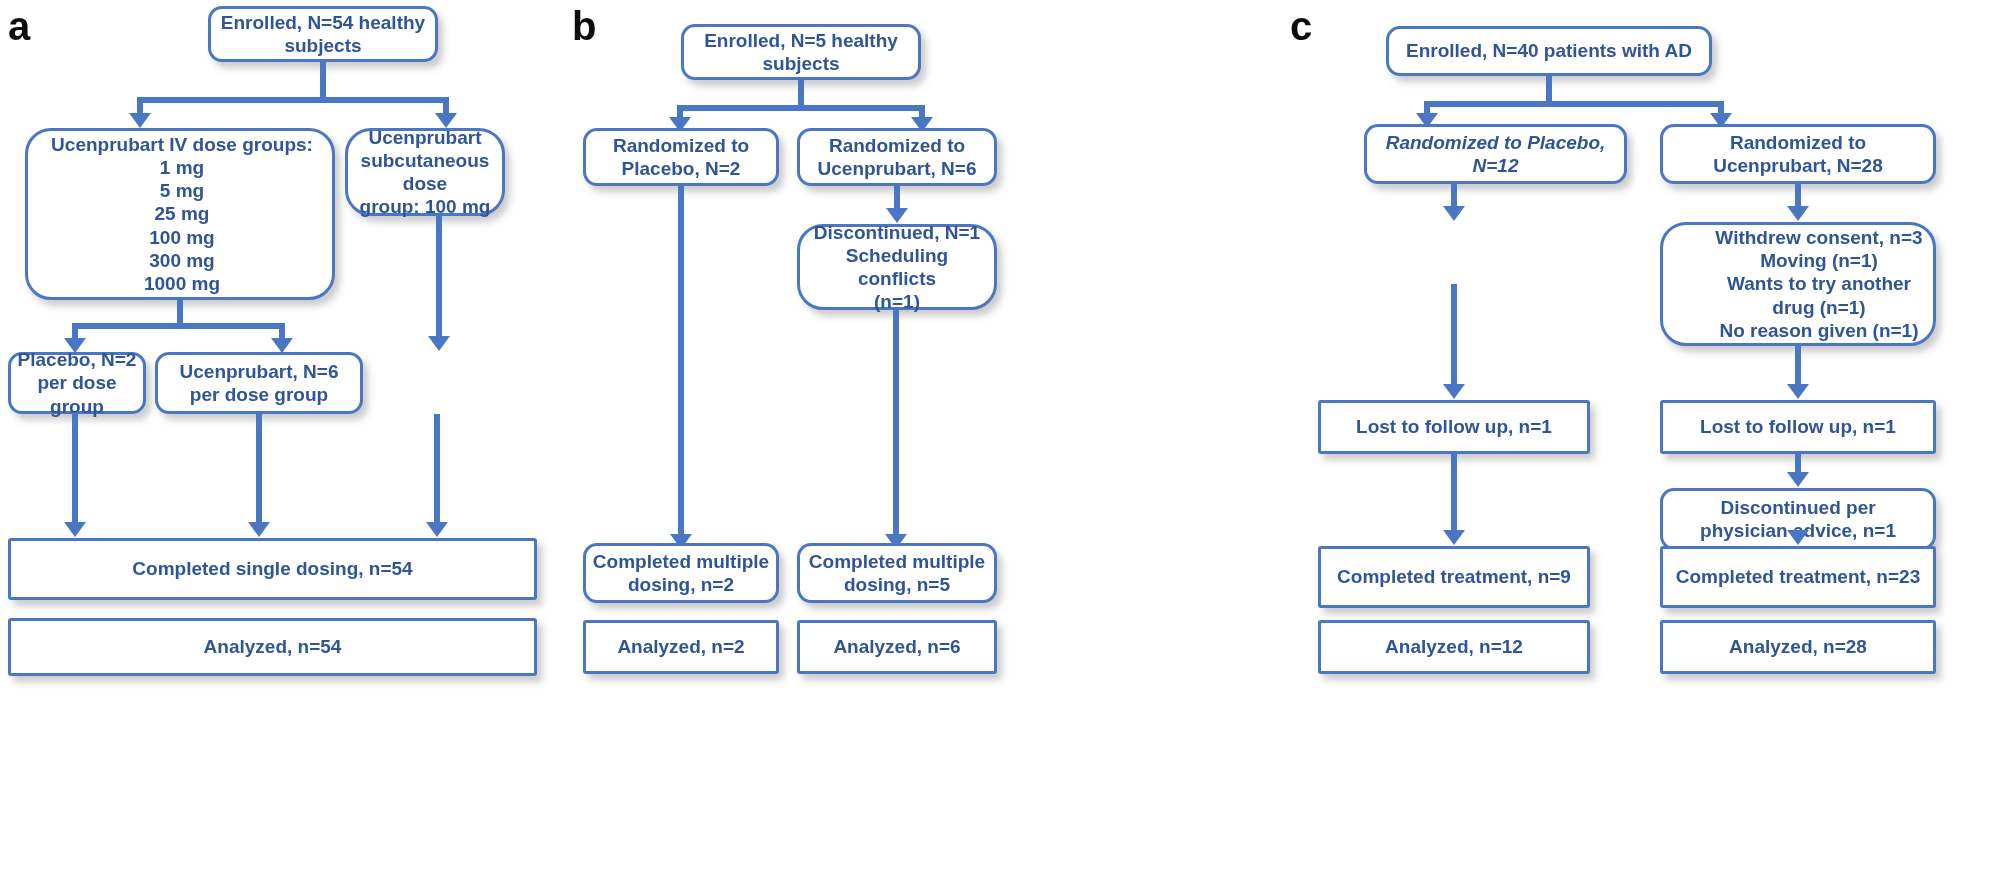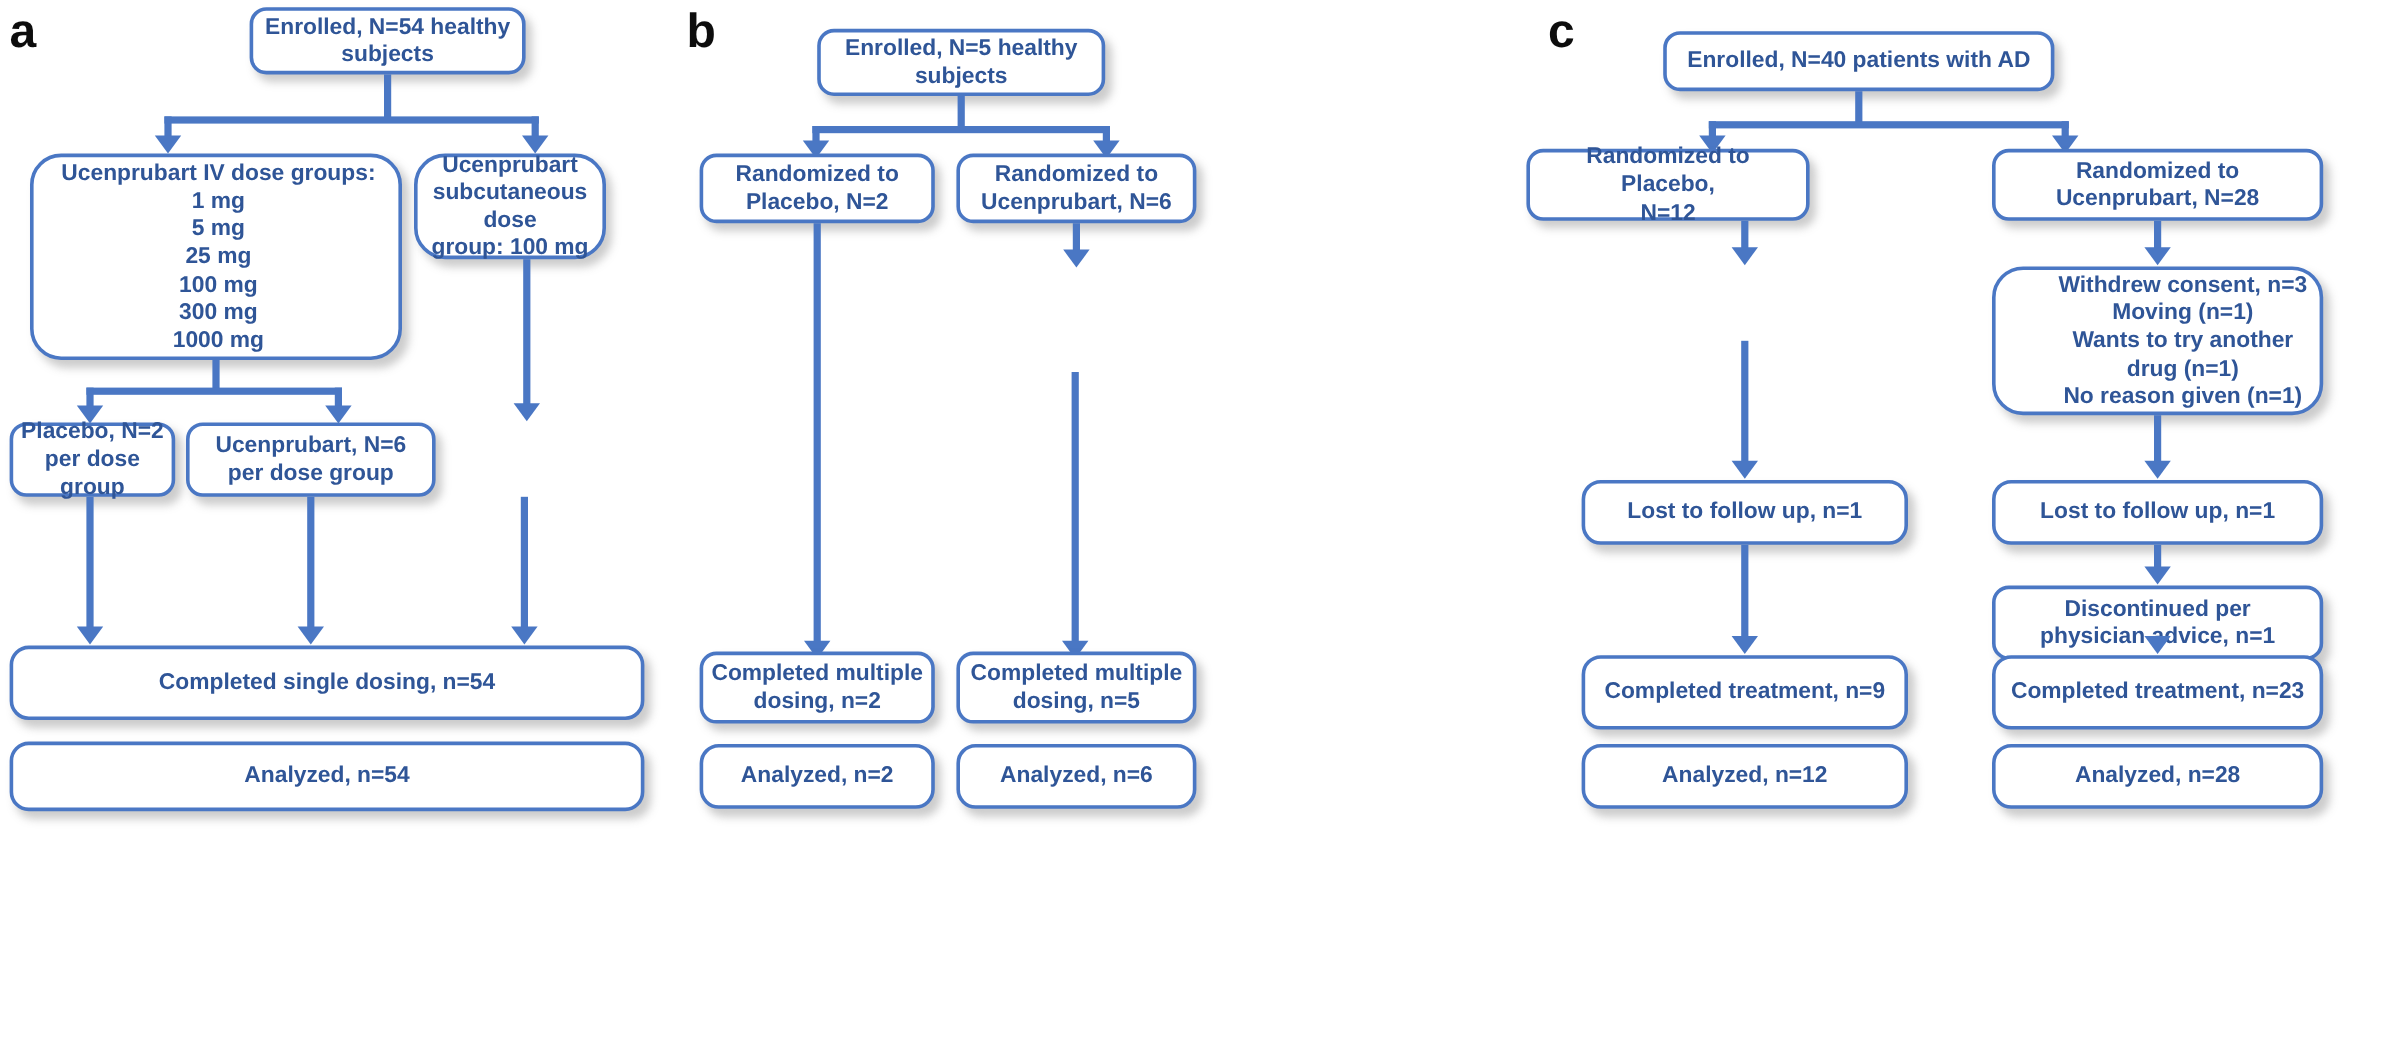--- a/index.html
+++ b/index.html
@@ -35,21 +35,21 @@
     line-height:1.22;
     text-align:center;
     display:flex;
     align-items:center;
     justify-content:center;
     padding:2px 6px;
     box-shadow:5px 6px 7px rgba(120,120,120,0.38);
     white-space:pre-line;
   }
   .node.big-radius{border-radius:26px;}
-  .node.wide-flat{border-radius:16px;}
+  .node.wide-flat{border-radius:3px;}
 
   
   .vline{
     position:absolute;
     background:#4a77c4;
     width:6px;
   }
   .hline{
     position:absolute;
     background:#4a77c4;
@@ -129,20 +129,23 @@
   <div class="vline" style="left:919px;top:105px;height:16px;"></div>
   <div class="arrow" style="left:911px;top:117px;"></div>
 
   <div class="node" style="left:583px;top:128px;width:196px;height:58px;">Randomized to
 Placebo, N=2</div>
   <div class="node" style="left:797px;top:128px;width:200px;height:58px;">Randomized to
 Ucenprubart,  N=6</div>
 
   <div class="vline" style="left:894px;top:186px;height:26px;"></div>
   <div class="arrow" style="left:886px;top:208px;"></div>
+  <div class="node big-radius" style="left:797px;top:224px;width:200px;height:86px;">Discontinued,  N=1
+Scheduling conflicts
+(n=1)</div>
 
   <div class="vline" style="left:678px;top:186px;height:352px;"></div>
   <div class="arrow" style="left:670px;top:534px;"></div>
   <div class="vline" style="left:893px;top:310px;height:228px;"></div>
   <div class="arrow" style="left:885px;top:534px;"></div>
 
   <div class="node" style="left:583px;top:543px;width:196px;height:60px;">Completed multiple
 dosing, n=2</div>
   <div class="node" style="left:797px;top:543px;width:200px;height:60px;">Completed multiple
 dosing, n=5</div>
@@ -152,21 +155,21 @@
   <div class="panel-letter" style="left:1290px;top:6px;">c</div>
 
   <div class="node" style="left:1386px;top:26px;width:326px;height:50px;">Enrolled, N=40 patients with AD</div>
   <div class="vline" style="left:1546px;top:76px;height:28px;"></div>
   <div class="hline" style="left:1424px;top:101px;width:300px;"></div>
   <div class="vline" style="left:1424px;top:101px;height:16px;"></div>
   <div class="arrow" style="left:1416px;top:113px;"></div>
   <div class="vline" style="left:1718px;top:101px;height:16px;"></div>
   <div class="arrow" style="left:1710px;top:113px;"></div>
 
-  <div class="node" style="left:1272px;top:124px;width:236px;height:60px;">Randomized to Placebo,
+  <div class="node" style="left:1364px;top:124px;width:263px;height:60px;font-style:italic;">Randomized to Placebo,
 N=12</div>
   <div class="node" style="left:1660px;top:124px;width:276px;height:60px;">Randomized to
 Ucenprubart, N=28</div>
 
   <div class="vline" style="left:1451px;top:184px;height:26px;"></div>
   <div class="arrow" style="left:1443px;top:206px;"></div>
   <div class="vline" style="left:1795px;top:184px;height:26px;"></div>
   <div class="arrow" style="left:1787px;top:206px;"></div>
 
   <div class="node big-radius" style="left:1660px;top:222px;width:276px;height:124px;padding-left:48px;">Withdrew consent, n=3

